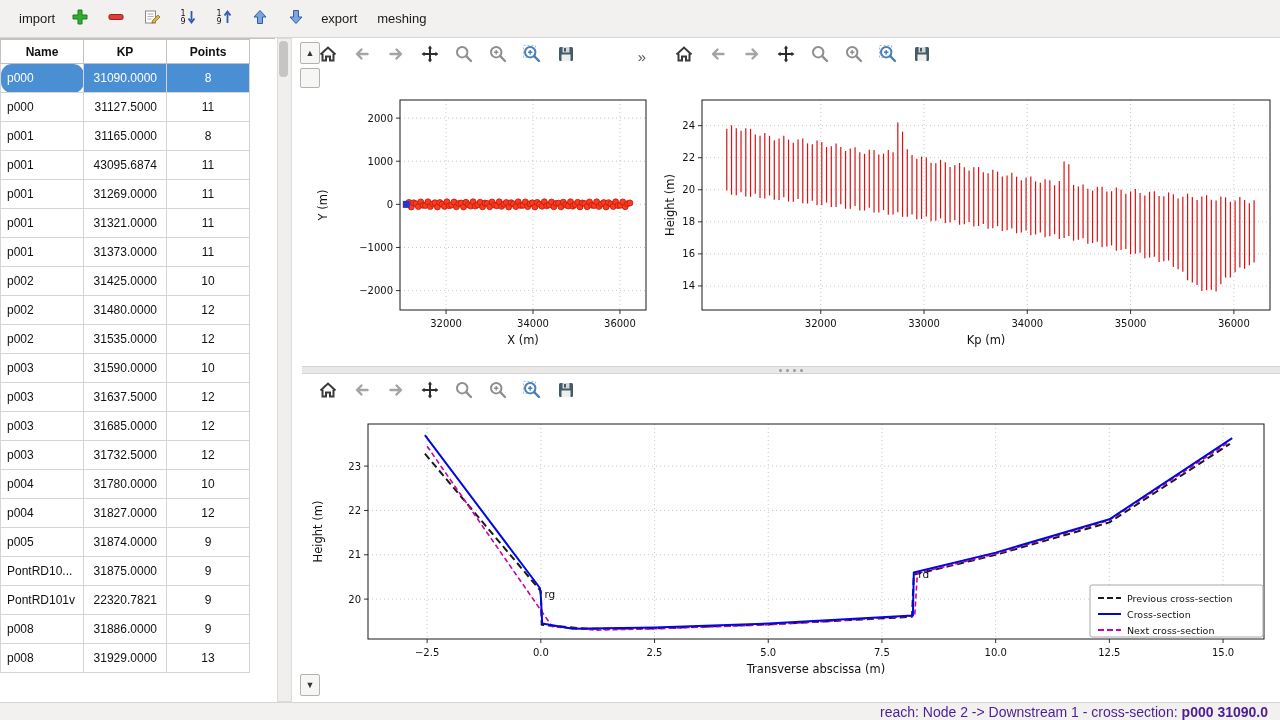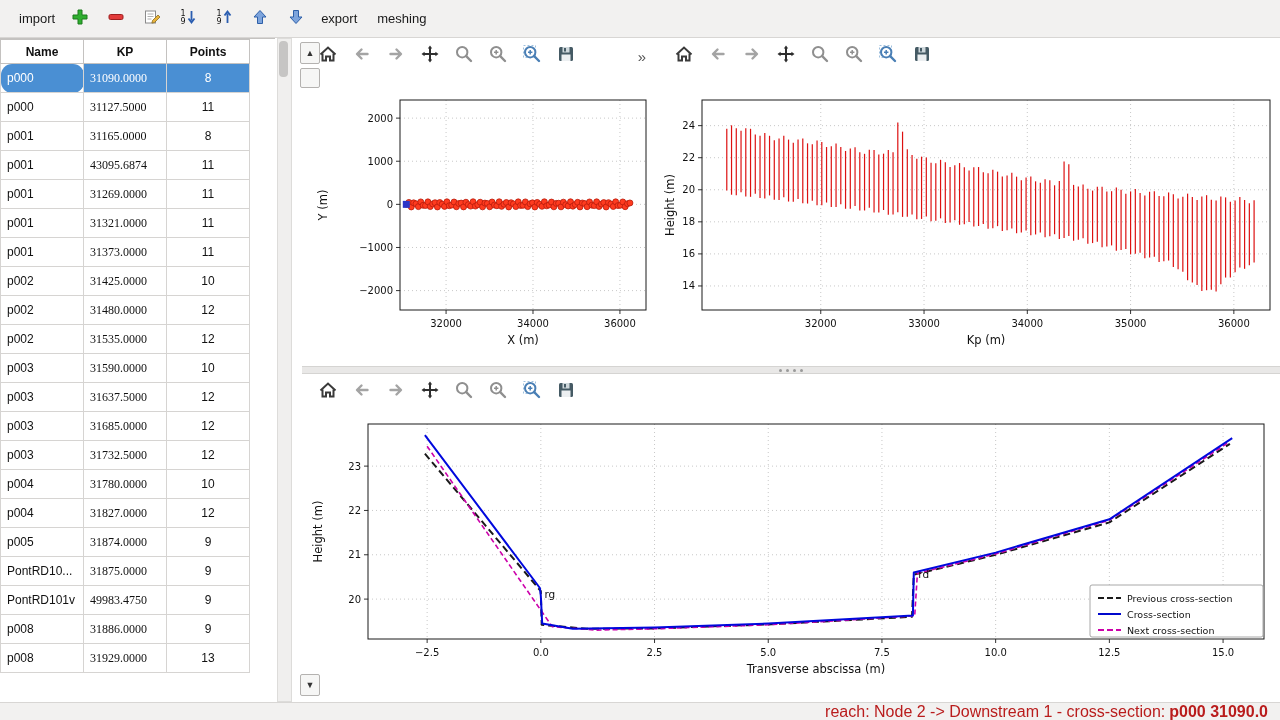--- a/index.html
+++ b/index.html
@@ -15,21 +15,21 @@
 
   .content{flex:1;display:flex;min-height:0;background:#fff;}
 
   
   .left-panel{flex:0 0 302px;width:302px;display:flex;background:#fff;}
   .table-wrap{width:275px;border-top:1px solid #c4c2c0;}
   table{border-collapse:collapse;width:250px;font-size:12px;table-layout:fixed;color:#111;}
   th{height:21px;border:1px solid #c4c2c0;font-weight:bold;background:#fff;}
   td{height:29px;border:1px solid #d6d4d2;padding:0 6px;box-sizing:border-box;white-space:nowrap;overflow:hidden;}
   td.c0{text-align:left;width:88px;border-radius:11px;}
-  td.c1{width:86px;padding-right:9px;font-family:Liberation Serif, serif;}
+  td.c1{text-align:right;width:86px;padding-right:9px;}
   td.c2{text-align:center;width:76px;}
   tr.selected td{background:#4a8fd3;color:#fff;}
   .inner-sb{width:13px;background:#f0efee;border:1px solid #dddcda;position:relative;margin-left:2px;}
   .inner-sb .thumb{position:absolute;top:2px;left:1px;width:9px;height:36px;background:#c6c5c4;border-radius:4px;}
   .outer-strip{flex:1;position:relative;}
   .sbtn{position:absolute;left:8px;width:20px;height:22px;background:#f6f6f5;border:1px solid #b4b2b0;
         border-radius:2px;display:flex;align-items:center;justify-content:center;font-size:9px;color:#333;box-sizing:border-box;}
   .sbtn.up{top:4px;}
   .sbtn.thumb2{top:30px;height:20px;}
   .sbtn.down{bottom:6px;}
@@ -42,21 +42,21 @@
   #mpltb2{flex:1;}
   .mpl-btn{width:28px;height:28px;display:flex;align-items:center;justify-content:center;border-radius:3px;}
   .chevron{color:#555;font-size:15px;margin-left:auto;}
   .plots-top{flex:0 0 292px;height:292px;display:flex;}
   .splitter{flex:0 0 8px;height:8px;background:#e9e8e7;border-top:1px solid #d5d4d2;border-bottom:1px solid #d5d4d2;
             display:flex;align-items:center;justify-content:center;gap:4px;box-sizing:border-box;}
   .splitter .dot{width:3px;height:3px;border-radius:50%;background:#9a9a9a;}
 
   
   .statusbar{flex:0 0 18px;height:18px;background:#f2f1f0;border-top:1px solid #d8d6d4;
-             display:flex;align-items:center;justify-content:flex-end;padding:0 12px;font-size:16px;color:#b91c1c;box-sizing:border-box;}
+             display:flex;align-items:center;justify-content:flex-end;padding:0 12px;font-size:14px;color:#4c1d95;box-sizing:border-box;}
   .statusbar b{margin-left:4px;}
 
   svg.chart{display:block;background:#fff;}
   #app svg text{font-family:"DejaVu Sans",sans-serif;fill:#111;}
   #app svg text.tick{font-size:10px;}
   #app svg text.axlabel{font-size:11.5px;}
   #app svg text.legend{font-size:9.5px;}
   #app svg text.annot{font-size:10.5px;}
 </style>
 </head>
@@ -211,21 +211,21 @@
                 <td class="c1">31874.0000</td>
                 <td class="c2">9</td>
               </tr>
               <tr>
                 <td class="c0">PontRD10...</td>
                 <td class="c1">31875.0000</td>
                 <td class="c2">9</td>
               </tr>
               <tr>
                 <td class="c0">PontRD101v</td>
-                <td class="c1">49983.4750</td>
+                <td class="c1">22320.7821</td>
                 <td class="c2">9</td>
               </tr>
               <tr>
                 <td class="c0">p008</td>
                 <td class="c1">31886.0000</td>
                 <td class="c2">9</td>
               </tr>
               <tr>
                 <td class="c0">p008</td>
                 <td class="c1">31929.0000</td>

